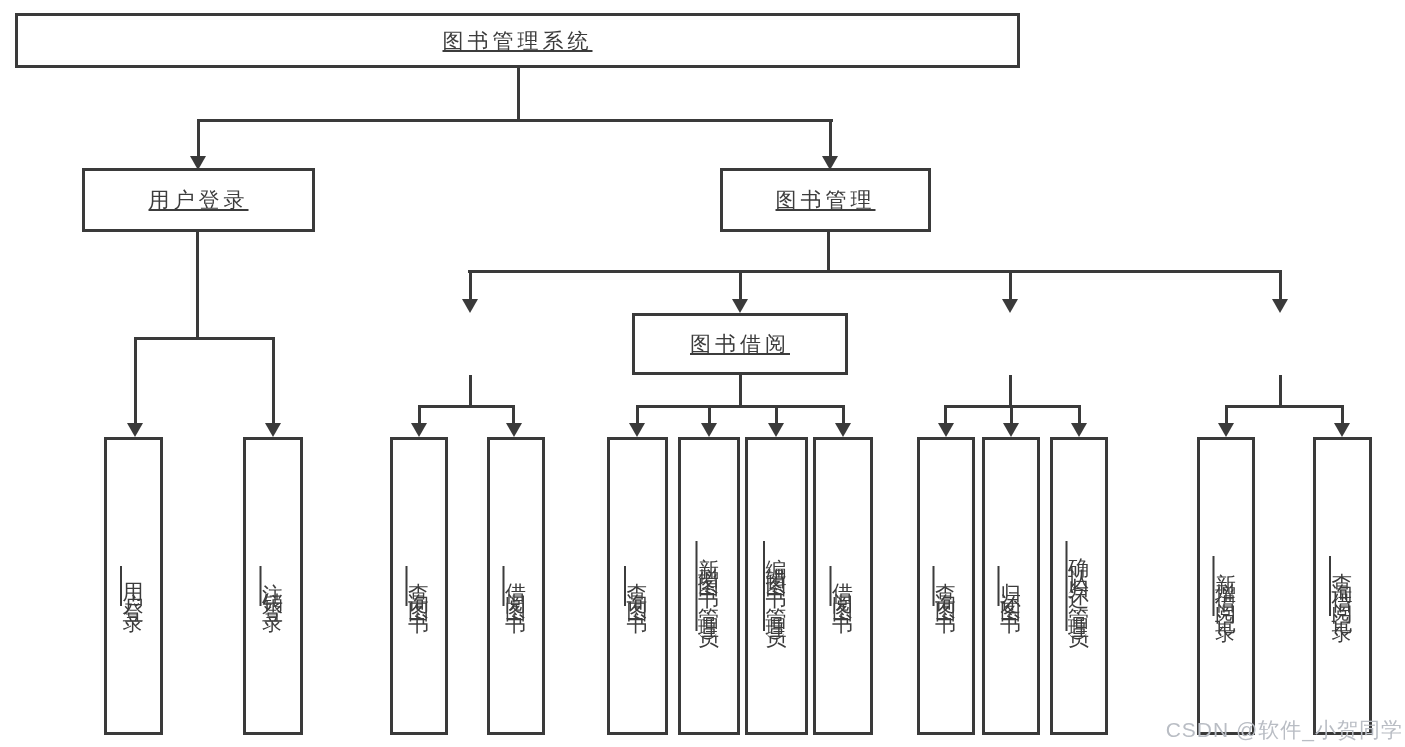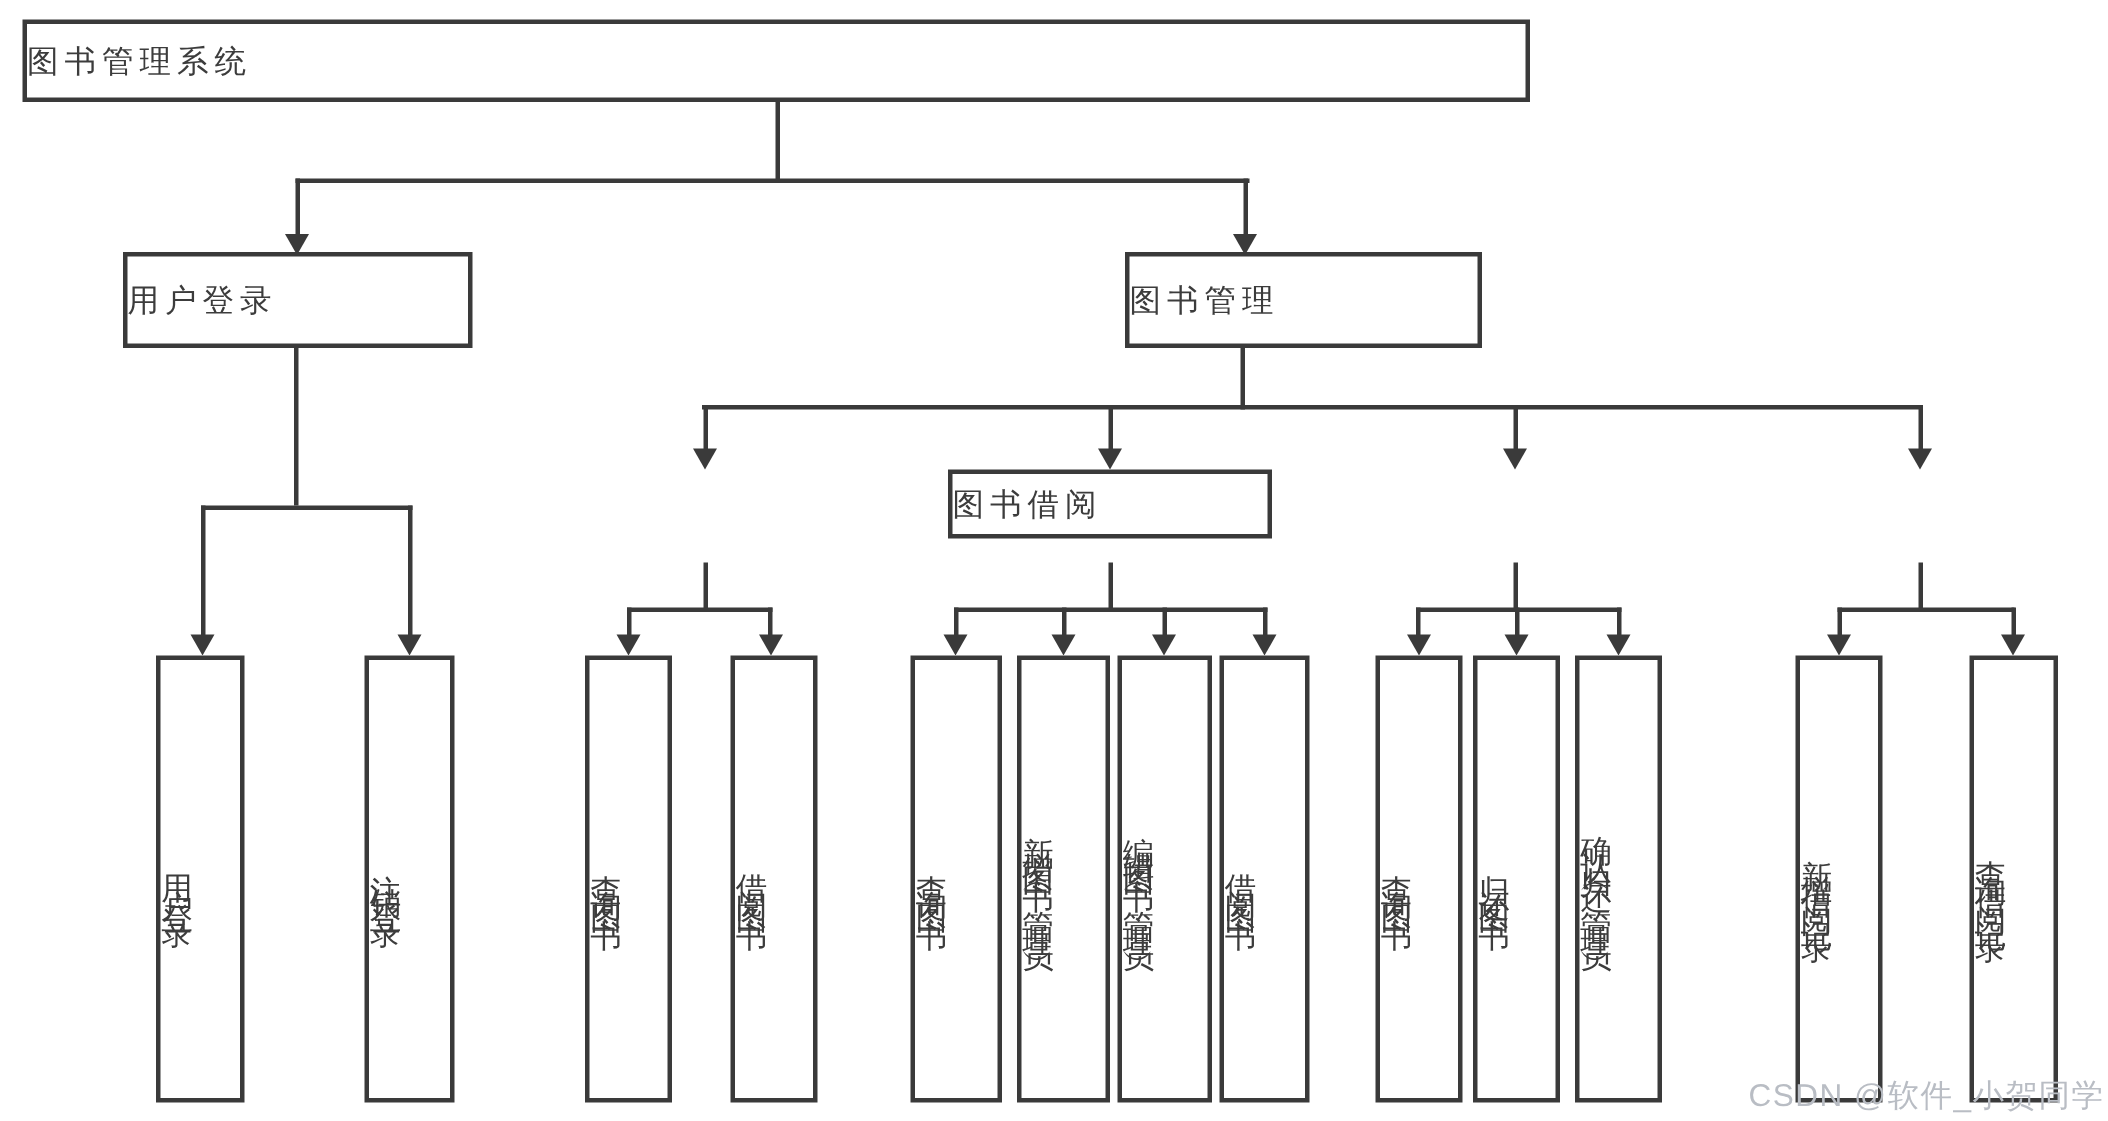--- a/index.html
+++ b/index.html
@@ -16,21 +16,23 @@
     font-family:"Liberation Sans","DejaVu Sans",sans-serif;
     overflow:hidden;
   }
   .box{
     position:absolute;
     box-sizing:border-box;
     border:3px solid var(--line);
     background:var(--background);
     display:flex;
     align-items:center;
+    justify-content:center;
     color:var(--text);
+    text-decoration:underline;
   }
   .hbox .lbl{
     font-size:21px;
     letter-spacing:4px;
     white-space:nowrap;
   }
   .vbox{top:437px;height:298px;}
   .vbox .lbl{
     writing-mode:vertical-rl;
     text-orientation:mixed;
@@ -71,21 +73,21 @@
   <div class="ln" style="left:517px;top:68px;width:3px;height:52px"></div>
   <div class="ln" style="left:197px;top:119px;width:636px;height:3px"></div>
   <div class="ln" style="left:197px;top:119px;width:3px;height:38px"></div>
   <div class="arr" style="left:190px;top:156px"></div>
   <div class="ln" style="left:829px;top:119px;width:3px;height:38px"></div>
   <div class="arr" style="left:822px;top:156px"></div>
 
   <div class="box hbox" style="left:82px;top:168px;width:233px;height:64px">
     <span class="lbl">用户登录</span>
   </div>
-  <div class="box hbox" style="left:750px;top:168px;width:238px;height:64px">
+  <div class="box hbox" style="left:720px;top:168px;width:211px;height:64px">
     <span class="lbl">图书管理</span>
   </div>
 
   <div class="ln" style="left:196px;top:232px;width:3px;height:105px"></div>
   <div class="ln" style="left:134px;top:337px;width:141px;height:3px"></div>
   <div class="ln" style="left:134px;top:337px;width:3px;height:87px"></div>
   <div class="arr" style="left:127px;top:423px"></div>
   <div class="ln" style="left:272px;top:337px;width:3px;height:87px"></div>
   <div class="arr" style="left:265px;top:423px"></div>
 
@@ -93,21 +95,21 @@
   <div class="ln" style="left:468px;top:270px;width:814px;height:3px"></div>
   <div class="ln" style="left:469px;top:270px;width:3px;height:30px"></div>
   <div class="arr" style="left:462px;top:299px"></div>
   <div class="ln" style="left:739px;top:270px;width:3px;height:30px"></div>
   <div class="arr" style="left:732px;top:299px"></div>
   <div class="ln" style="left:1009px;top:270px;width:3px;height:30px"></div>
   <div class="arr" style="left:1002px;top:299px"></div>
   <div class="ln" style="left:1279px;top:270px;width:3px;height:30px"></div>
   <div class="arr" style="left:1272px;top:299px"></div>
 
-  <div class="box hbox" style="left:632px;top:313px;width:216px;height:46px">
+  <div class="box hbox" style="left:632px;top:313px;width:216px;height:62px">
     <span class="lbl">图书借阅</span>
   </div>
 
   <div class="ln" style="left:469px;top:375px;width:3px;height:32px"></div>
   <div class="ln" style="left:418px;top:405px;width:97px;height:3px"></div>
   <div class="ln" style="left:418px;top:405px;width:3px;height:19px"></div>
   <div class="arr" style="left:411px;top:423px"></div>
   <div class="ln" style="left:512px;top:405px;width:3px;height:19px"></div>
   <div class="arr" style="left:506px;top:423px"></div>
 

